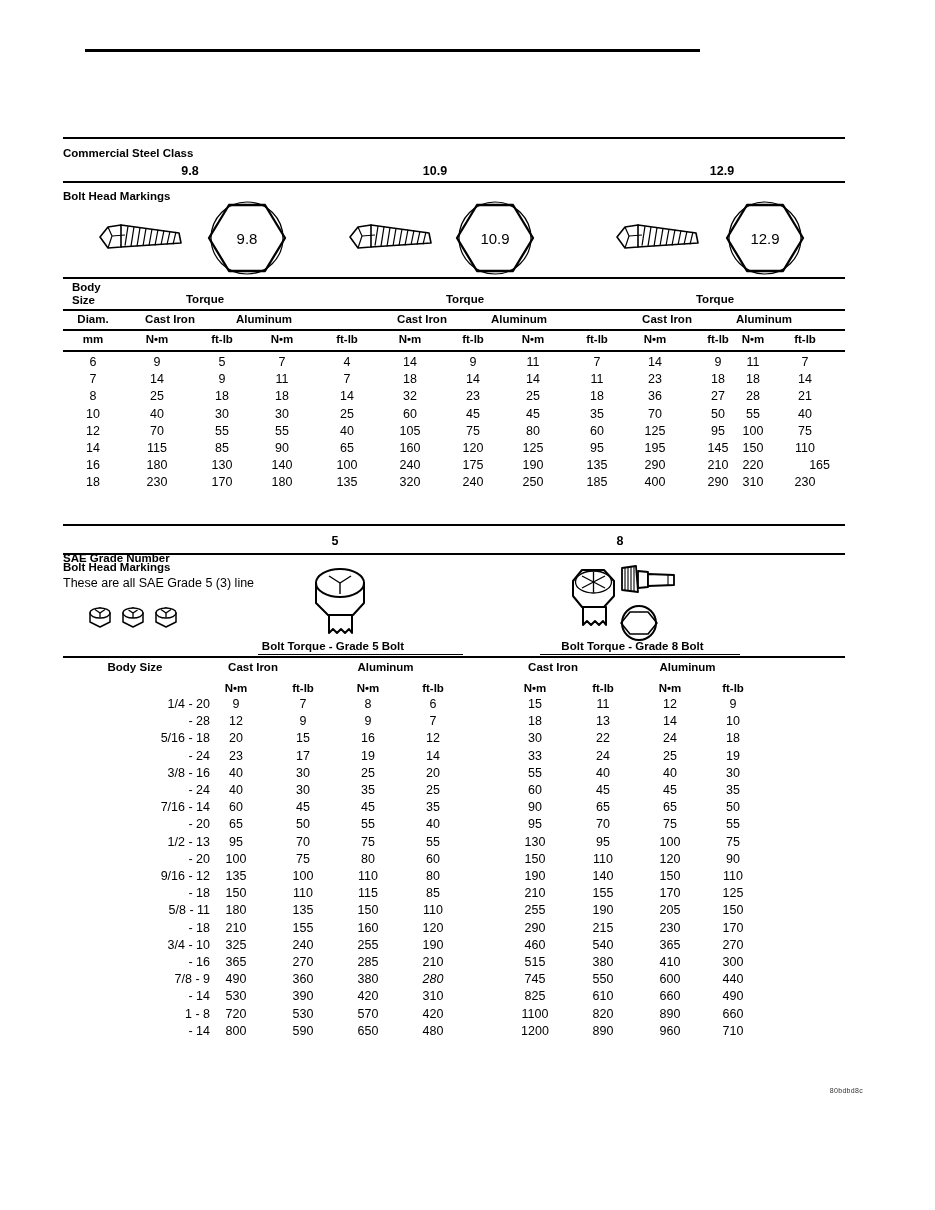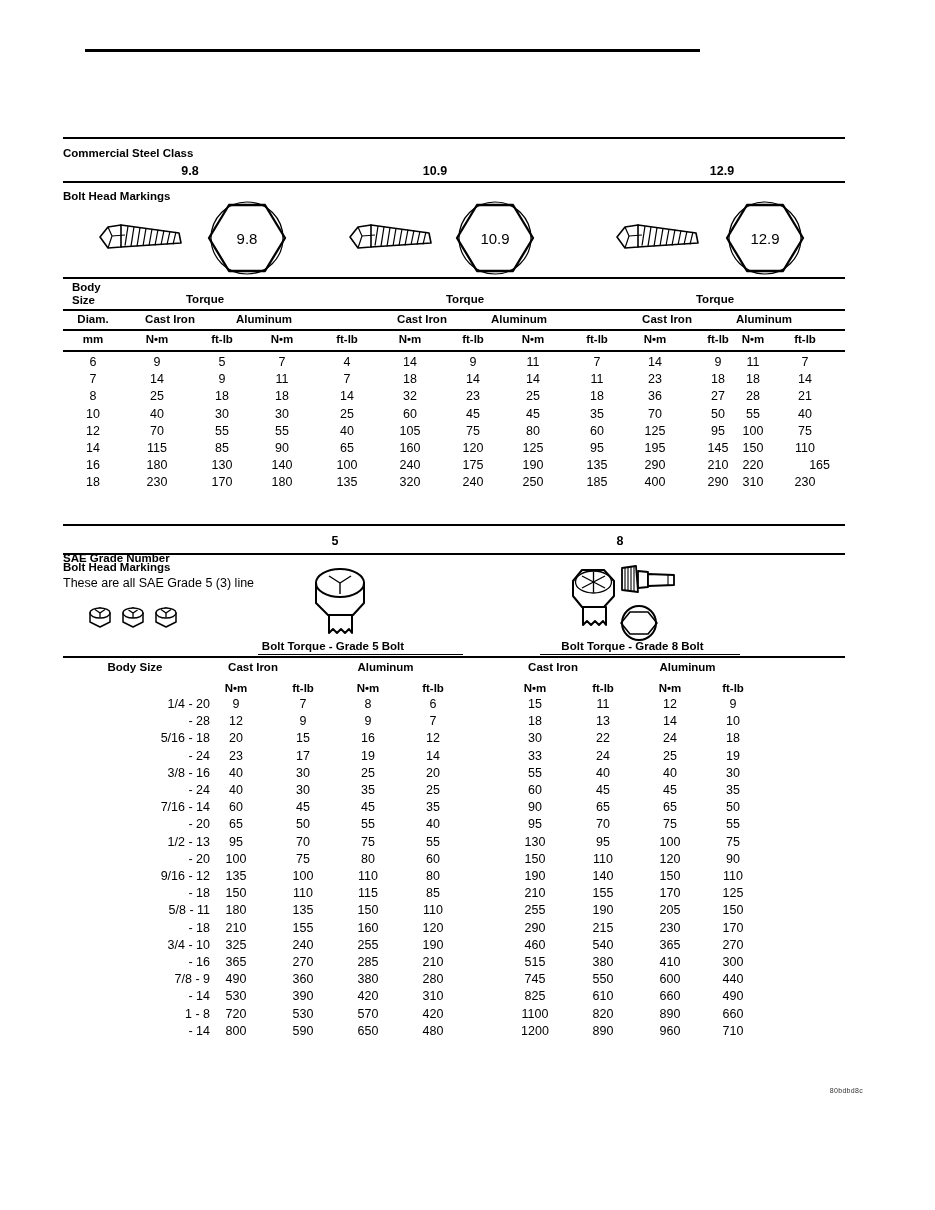--- a/index.html
+++ b/index.html
@@ -618,21 +618,21 @@
       <div class="cell" style="left: 343px; top: 955px; width: 50px;">285</div>
       <div class="cell" style="left: 408px; top: 955px; width: 50px;">210</div>
       <div class="cell" style="left: 510px; top: 955px; width: 50px;">515</div>
       <div class="cell" style="left: 578px; top: 955px; width: 50px;">380</div>
       <div class="cell" style="left: 645px; top: 955px; width: 50px;">410</div>
       <div class="cell" style="left: 708px; top: 955px; width: 50px;">300</div>
       <div class="cell-size" style="left: 80px; top: 972.2px; width: 130px;">7/8 - 9</div>
       <div class="cell" style="left: 211px; top: 972.2px; width: 50px;">490</div>
       <div class="cell" style="left: 278px; top: 972.2px; width: 50px;">360</div>
       <div class="cell" style="left: 343px; top: 972.2px; width: 50px;">380</div>
-      <div class="cell" style="left: 408px; top: 972.2px; width: 50px;">280</div>
+      <div class="cell" style="left: 408px; top: 972.2px; width: 50px; font-style: italic;">280</div>
       <div class="cell" style="left: 510px; top: 972.2px; width: 50px;">745</div>
       <div class="cell" style="left: 578px; top: 972.2px; width: 50px;">550</div>
       <div class="cell" style="left: 645px; top: 972.2px; width: 50px;">600</div>
       <div class="cell" style="left: 708px; top: 972.2px; width: 50px;">440</div>
       <div class="cell-size" style="left: 80px; top: 989.4px; width: 130px;">- 14</div>
       <div class="cell" style="left: 211px; top: 989.4px; width: 50px;">530</div>
       <div class="cell" style="left: 278px; top: 989.4px; width: 50px;">390</div>
       <div class="cell" style="left: 343px; top: 989.4px; width: 50px;">420</div>
       <div class="cell" style="left: 408px; top: 989.4px; width: 50px;">310</div>
       <div class="cell" style="left: 510px; top: 989.4px; width: 50px;">825</div>

